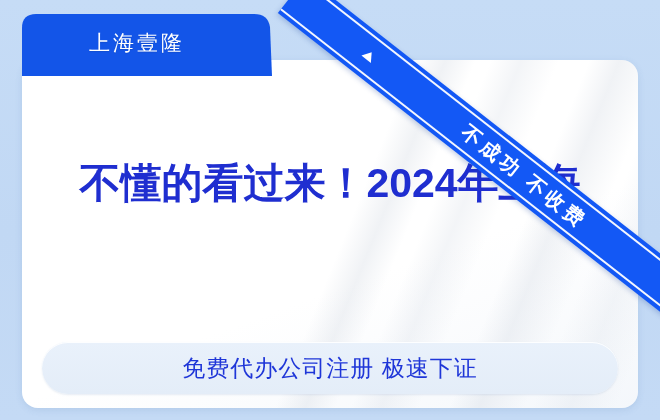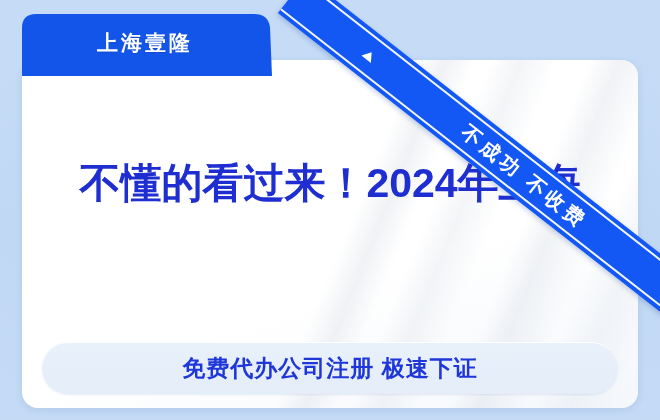--- a/index.html
+++ b/index.html
@@ -24,26 +24,26 @@
     position:absolute;
     left:22px;top:14px;
     width:250px;height:62px;
     z-index:4;
   }
   .tab-shape{
     position:absolute;inset:0;
   }
   .tab-label{
     position:absolute;
-    left:16px;top:0;
+    left:8px;top:0;
     width:214px;height:58px;
     display:flex;align-items:center;justify-content:center;
     color:#ffffff;
     font-size:21px;
-    font-weight:700;
+    font-weight:400;
     letter-spacing:3px;
     text-shadow:0 1px 1px rgba(0,0,0,.10);
     z-index:2;
   }
 
   
   .card{
     position:absolute;
     left:22px;top:60px;
     width:616px;height:348px;
@@ -78,21 +78,21 @@
     position:absolute;
     left:20px;right:20px;
     bottom:14px;
     height:52px;
     border-radius:26px;
     background:linear-gradient(180deg,#e9f1fb 0%,#e4edf8 100%);
     box-shadow:inset 0 1px 0 rgba(255,255,255,.9),0 1px 2px rgba(120,150,190,.18);
     display:flex;align-items:center;justify-content:center;
     color:#1f36d8;
     font-size:23px;
-    font-weight:700;
+    font-weight:400;
     letter-spacing:1px;
     white-space:nowrap;
   }
 
   
   .ribbon-wrap{
     position:absolute;
     left:0;top:0;
     width:660px;height:420px;
     z-index:9;

